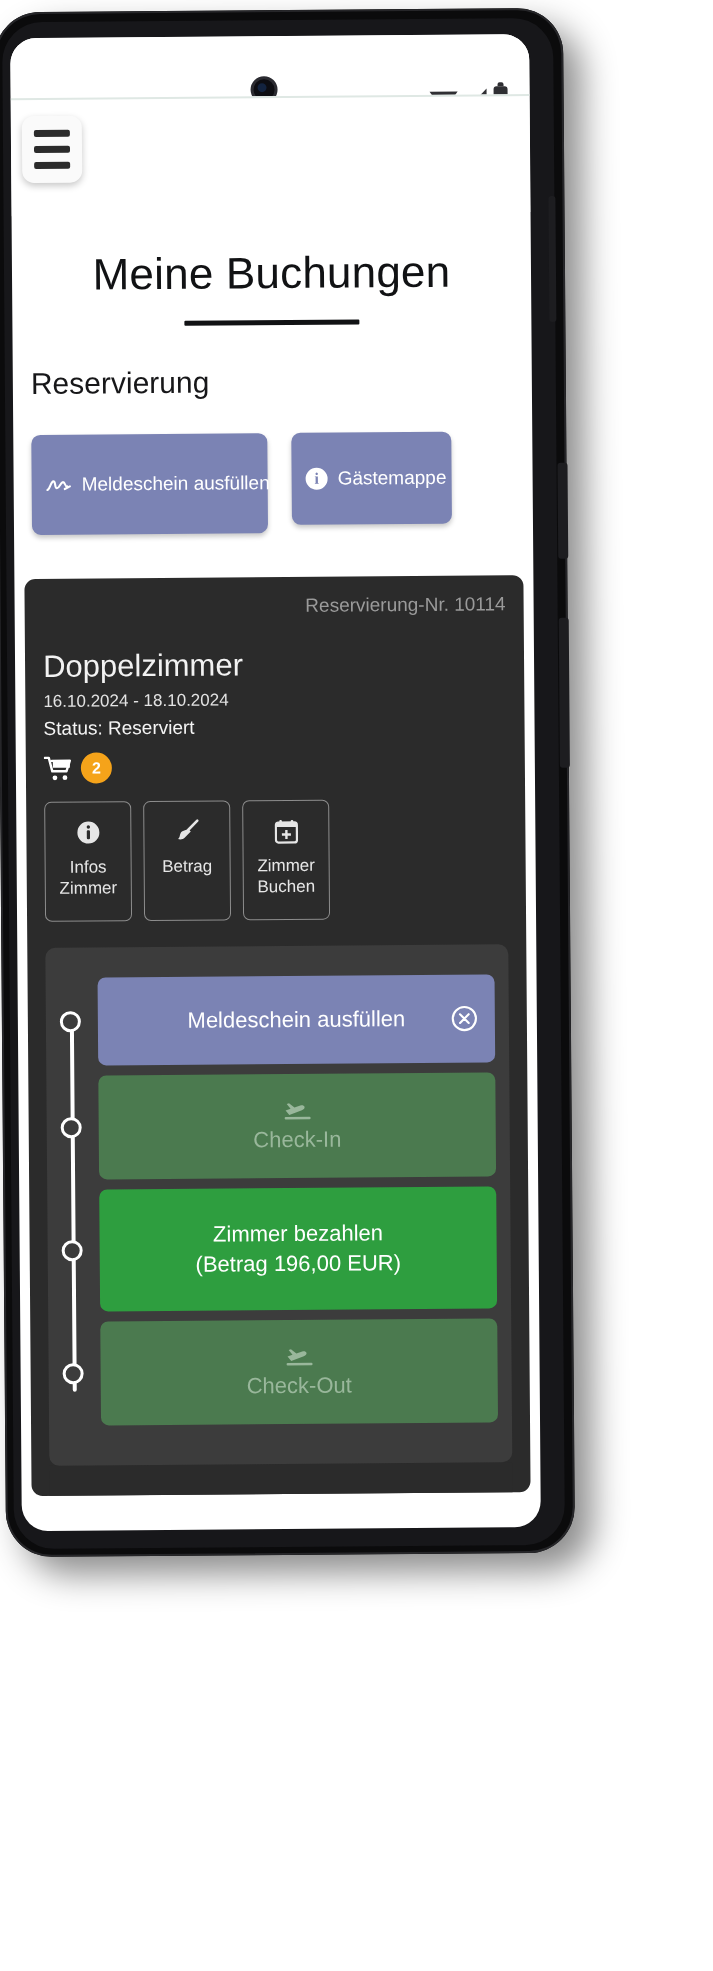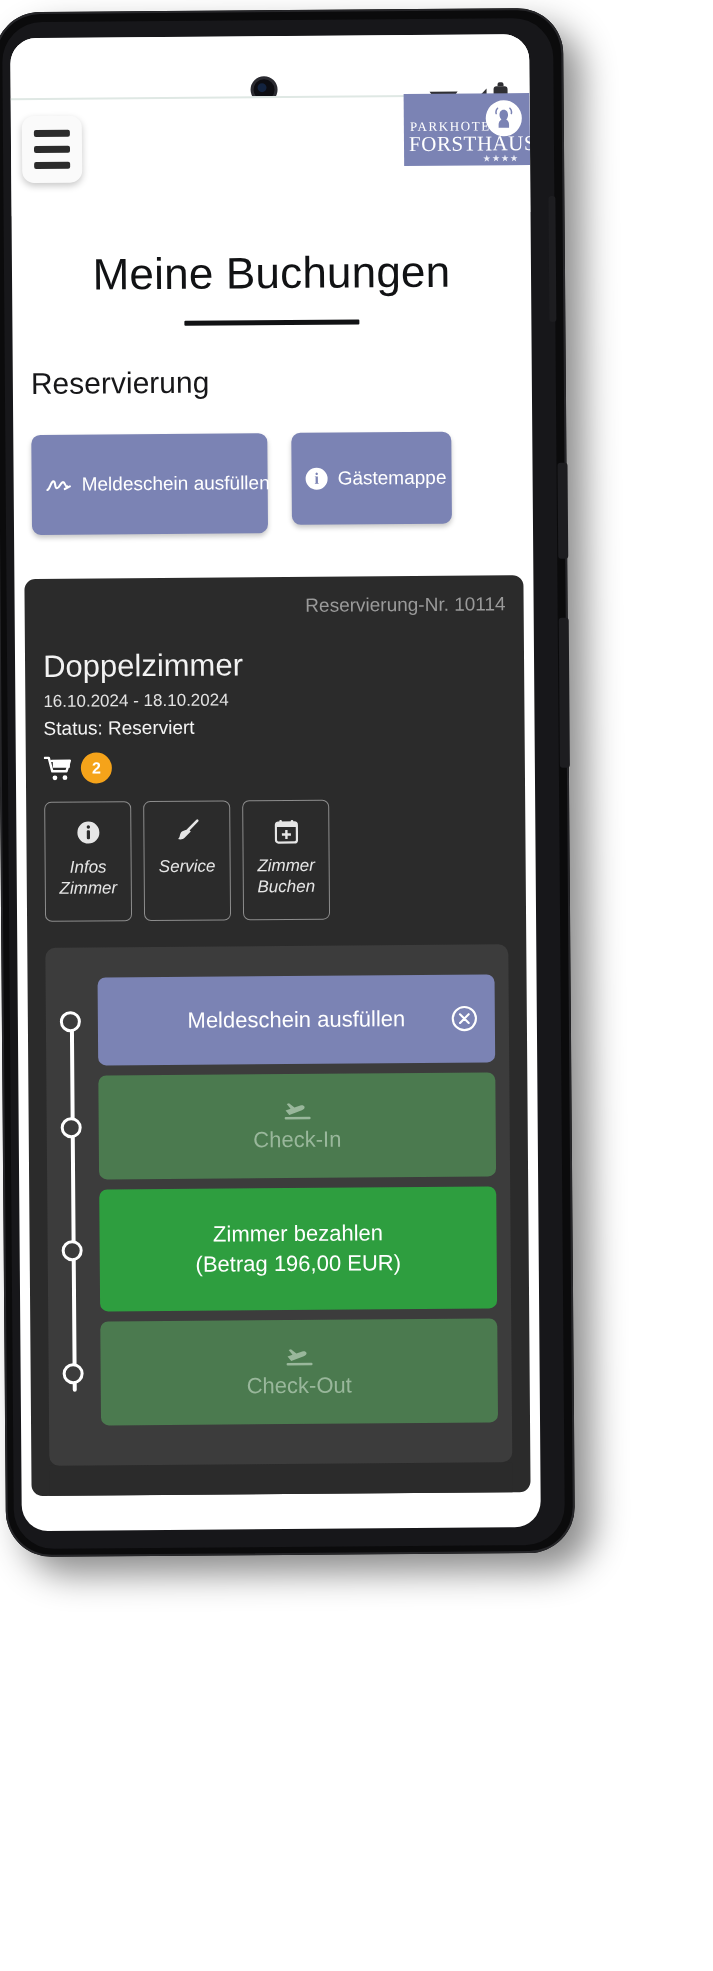--- a/index.html
+++ b/index.html
@@ -224,21 +224,21 @@
     align-items: center; justify-content: flex-start;
     padding-top: 15px;
   }
   .tile-icon {
     height: 30px; display: flex; align-items: center; justify-content: center;
     color: #e6e6e6;
   }
   .tile-label {
     margin-top: 9px;
     color: #e6e6e6; font-size: 17px; line-height: 1.25;
-    text-align: center; white-space: pre-line; font-style: italic;
+    text-align: center; white-space: pre-line;
   }
 
   
   #timeline-panel {
     margin-top: 26px;
     background: #3c3c3c;
     border-radius: 10px;
     padding: 30px 14px 30px 0;
     position: relative;
     min-height: 430px;
@@ -304,30 +304,20 @@
       </div>
     </div>
 
     <div id="app-header">
       <div id="menu-button">
         <span></span>
         <span></span>
         <span></span>
       </div>
 
-      <div id="hotel-logo">
-        <svg id="logo-deer" viewBox="0 0 40 40">
-          <circle cx="20" cy="20" r="19" fill="#ffffff"></circle>
-          <path d="M20 11c-3 0-4.5 2.5-4.5 5.5 0 2 .8 3.6 2 4.8-1.8 1-3 2.9-3 5.2V30h11v-3.5c0-2.3-1.2-4.2-3-5.2 1.2-1.2 2-2.8 2-4.8C24.5 13.5 23 11 20 11z" fill="#7b83b4"></path>
-          <path d="M13.5 9.5c-1.5 1.5-2 3.5-1.5 5.5M26.5 9.5c1.5 1.5 2 3.5 1.5 5.5" stroke="#7b83b4" stroke-width="1.6" fill="none" stroke-linecap="round"></path>
-        </svg>
-        <div id="logo-line1">PARKHOTEL</div>
-        <div id="logo-line2">FORSTHAUS</div>
-        <div id="logo-stars">★★★★</div>
-      </div>
     </div>
 
     <div id="title-block">
       <div id="page-title">Meine Buchungen</div>
       <div id="title-rule"></div>
     </div>
 
     <div id="section-label">Reservierung</div>
 
     <div id="quick-actions">
@@ -376,21 +366,21 @@
 Zimmer</div>
         </div>
 
         <div class="action-tile">
           <div class="tile-icon">
             <svg width="26" height="26" viewBox="0 0 26 26">
               <path d="M23 2l-9 9" stroke="#e6e6e6" stroke-width="2.6" stroke-linecap="round"></path>
               <path d="M13.8 10.2l2.6 2.6-6.2 6.2c-1.6 1.6-4.4 2.2-6.6 1.2 1.6-1.2 1.6-2.6 2-4.2.4-1.8 1.4-3 2.4-3.6z" fill="#e6e6e6"></path>
             </svg>
           </div>
-          <div class="tile-label">Service</div>
+          <div class="tile-label">Betrag</div>
         </div>
 
 
         <div class="action-tile">
           <div class="tile-icon">
             <svg width="24" height="25" viewBox="0 0 24 25">
               <rect x="1.5" y="3.5" width="21" height="20" rx="2.5" fill="none" stroke="#e6e6e6" stroke-width="2.2"></rect>
               <rect x="1.5" y="3.5" width="21" height="4.5" fill="#e6e6e6"></rect>
               <rect x="5" y="1" width="2.6" height="4.5" rx="1.1" fill="#e6e6e6"></rect>
               <rect x="16.4" y="1" width="2.6" height="4.5" rx="1.1" fill="#e6e6e6"></rect>

